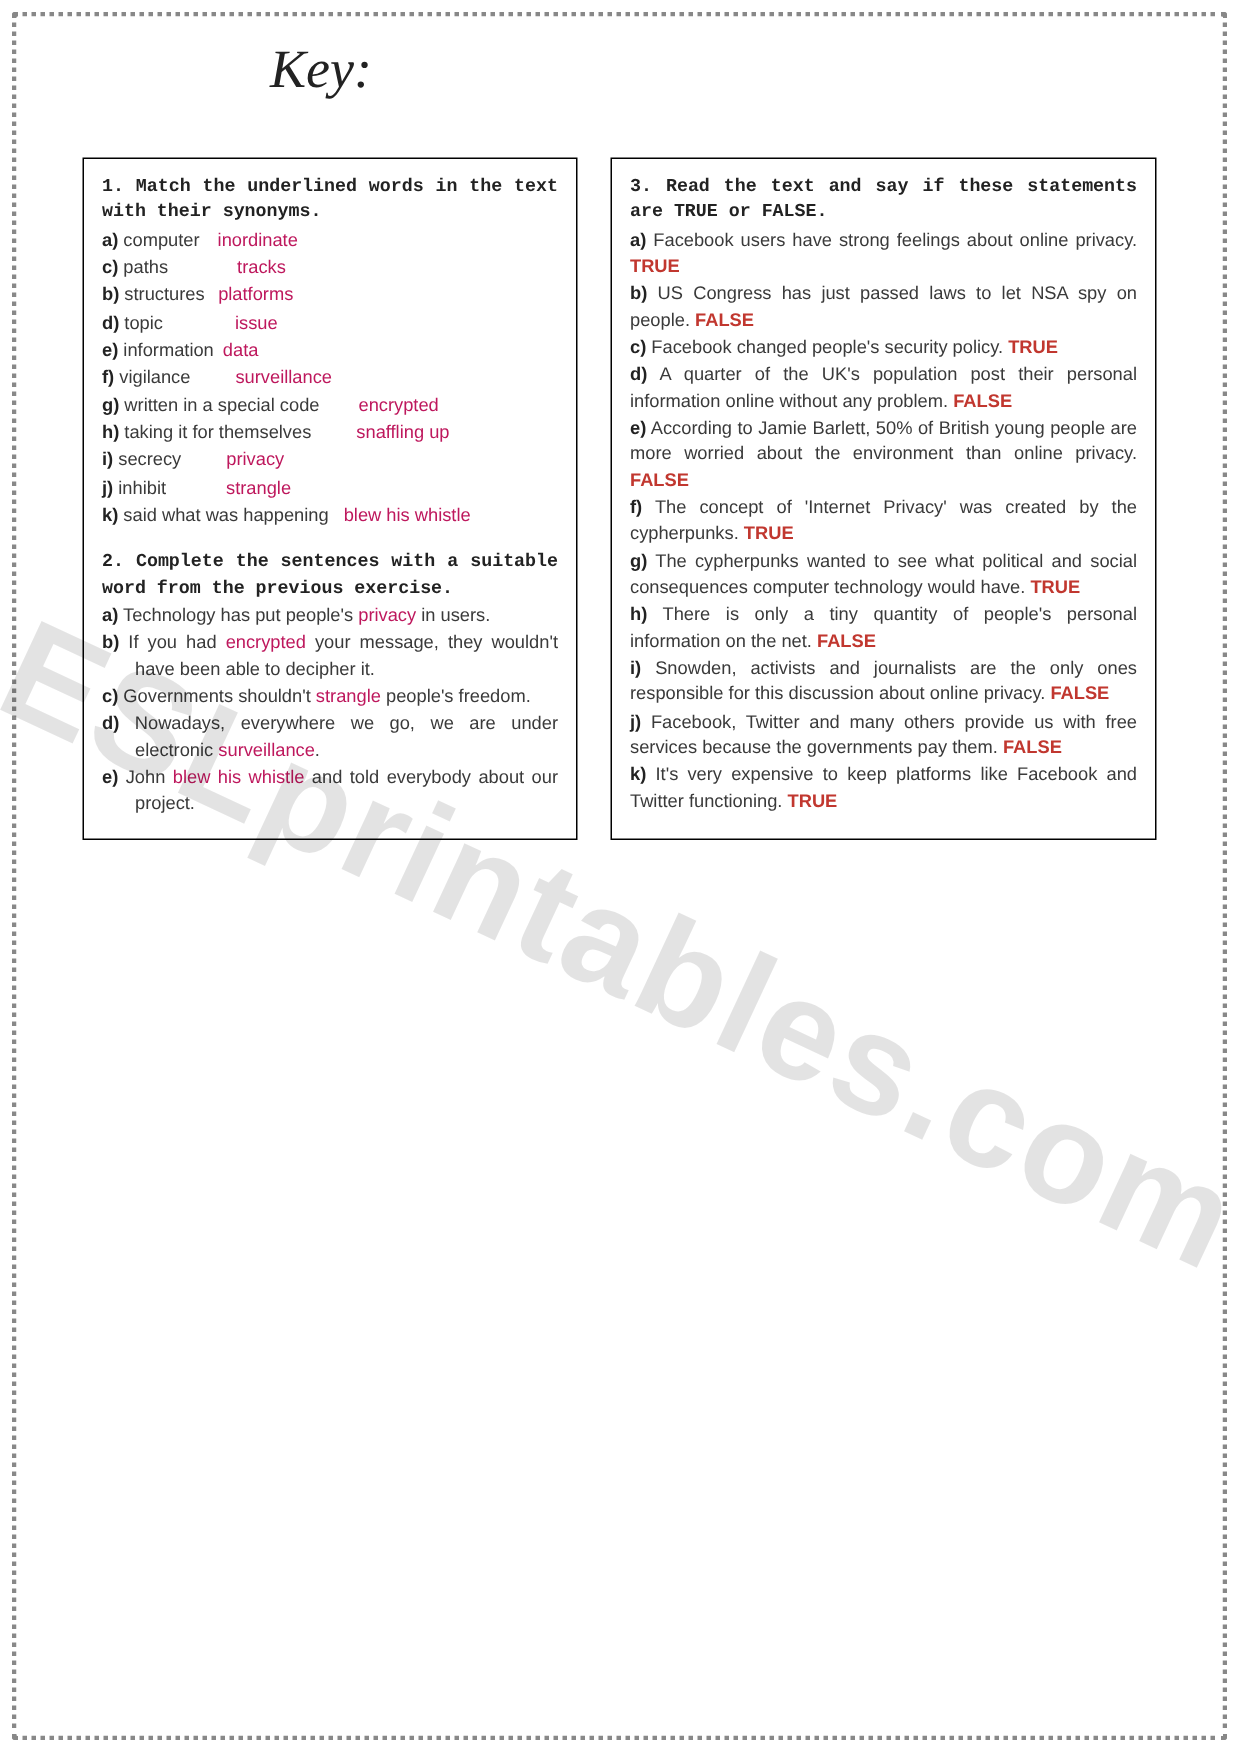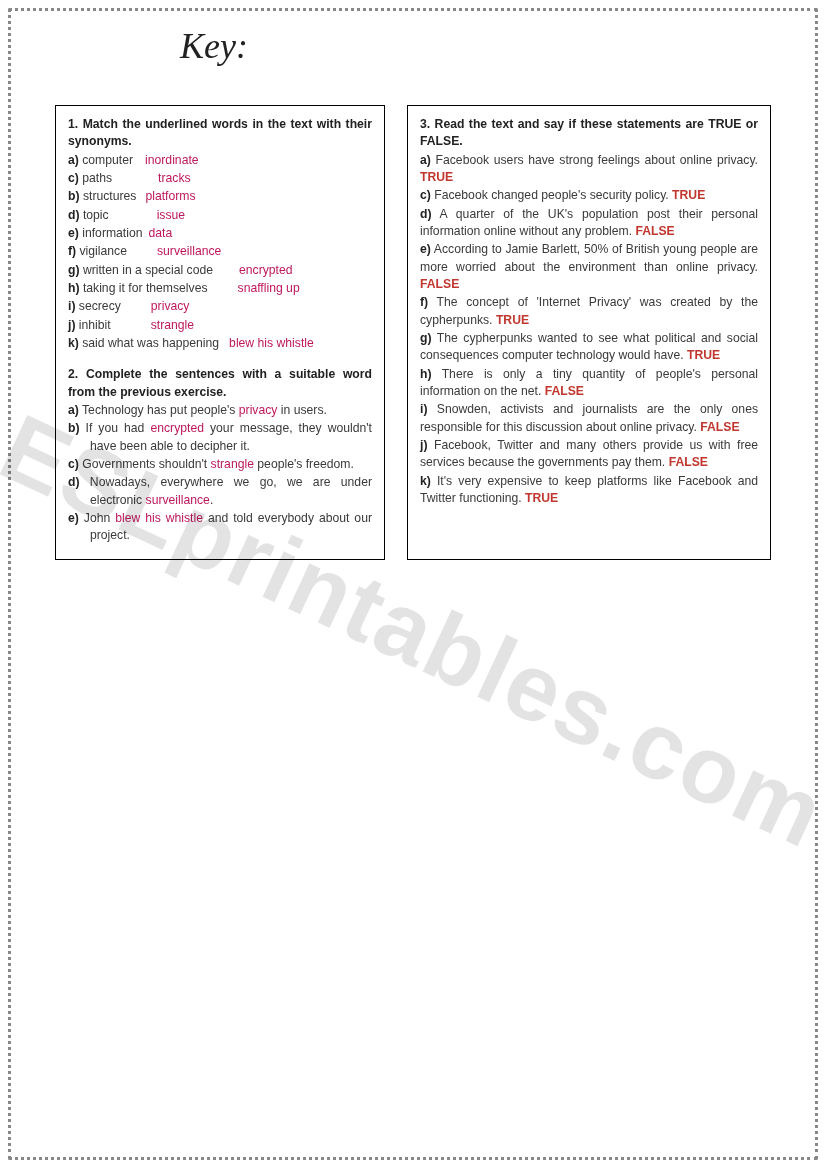--- a/index.html
+++ b/index.html
@@ -38,21 +38,21 @@
   .box {
     border: 1.5px solid #000;
     padding: 10px 12px 14px 12px;
     background: #fff;
     font-size: 12.2px;
     color: #3a3a3a;
     line-height: 1.42;
   }
   .box.left { flex: 0 0 330px; }
   .box.right { flex: 1; }
-  .heading { font-weight: bold; color: #222; }
+  .heading { font-weight: bold; color: #222; font-family: Liberation Mono, monospace; }
   .item { margin-top: 1px; }
   .letter { font-weight: bold; color: #222; }
   .ans { color: #be185d; }
   .ansb { color: #c1372f; font-weight: bold; }
   .tab { display:inline-block; }
   .sect-gap { margin-top: 14px; }
   .justify { text-align: justify; }
   .q2-item { text-align: justify; padding-left: 22px; text-indent: -22px; margin-top:1px; }
   .watermark {
     position: absolute;
@@ -99,20 +99,21 @@
         <div class="q2-item"><span class="letter">c)</span> <span>Governments shouldn't </span><span class="ans">strangle</span><span> people's freedom.</span></div>
         <div class="q2-item"><span class="letter">d)</span> <span>Nowadays, everywhere we go, we are under electronic </span><span class="ans">surveillance</span><span>.</span></div>
         <div class="q2-item"><span class="letter">e)</span> <span>John </span><span class="ans">blew his whistle</span><span> and told everybody about our project.</span></div>
       </div>
   </div>
 
   <div class="box right">
     <div class="heading justify">3. Read the text and say if these statements are TRUE or FALSE.</div>
     <div id="q3-list">
         <div class="item justify"><span class="letter">a)</span> <span>Facebook users have strong feelings about online privacy.</span> <span class="ansb">TRUE</span></div>
+        <div class="item justify"><span class="letter">b)</span> <span>US Congress has just passed laws to let NSA spy on people.</span> <span class="ansb">FALSE</span></div>
         <div class="item justify"><span class="letter">c)</span> <span>Facebook changed people's security policy.</span> <span class="ansb">TRUE</span></div>
         <div class="item justify"><span class="letter">d)</span> <span>A quarter of the UK's population post their personal information online without any problem.</span> <span class="ansb">FALSE</span></div>
         <div class="item justify"><span class="letter">e)</span> <span>According to Jamie Barlett, 50% of British young people are more worried about the environment than online privacy.</span> <span class="ansb">FALSE</span></div>
         <div class="item justify"><span class="letter">f)</span> <span>The concept of 'Internet Privacy' was created by the cypherpunks.</span> <span class="ansb">TRUE</span></div>
         <div class="item justify"><span class="letter">g)</span> <span>The cypherpunks wanted to see what political and social consequences computer technology would have.</span> <span class="ansb">TRUE</span></div>
         <div class="item justify"><span class="letter">h)</span> <span>There is only a tiny quantity of people's personal information on the net.</span> <span class="ansb">FALSE</span></div>
         <div class="item justify"><span class="letter">i)</span> <span>Snowden, activists and journalists are the only ones responsible for this discussion about online privacy.</span> <span class="ansb">FALSE</span></div>
         <div class="item justify"><span class="letter">j)</span> <span>Facebook, Twitter and many others provide us with free services because the governments pay them.</span> <span class="ansb">FALSE</span></div>
         <div class="item justify"><span class="letter">k)</span> <span>It's very expensive to keep platforms like Facebook and Twitter functioning.</span> <span class="ansb">TRUE</span></div>
       </div>

